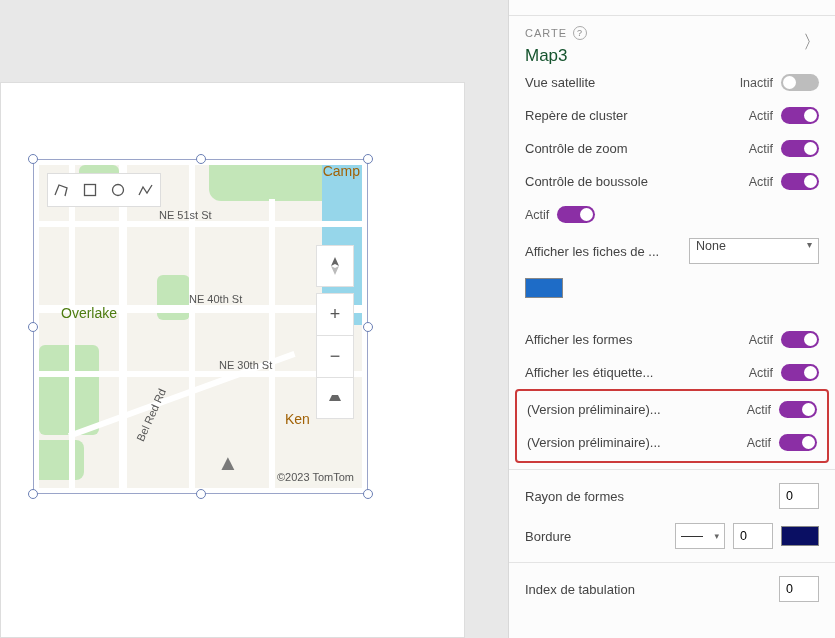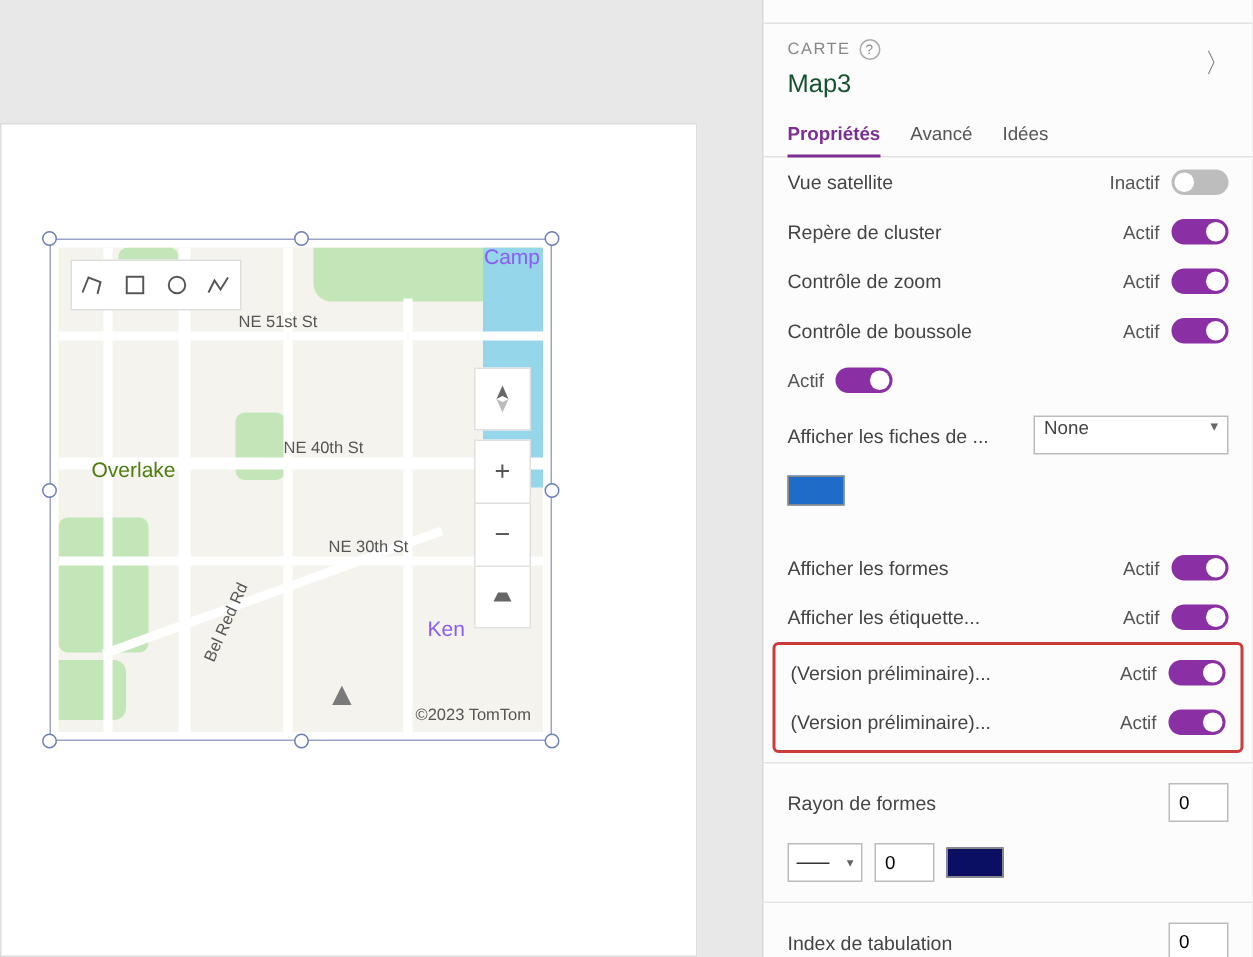--- a/index.html
+++ b/index.html
@@ -15,21 +15,21 @@
   .h-bl { left: -5px; bottom: -5px; } .h-br { right: -5px; bottom: -5px; }
   .h-tc { left: calc(50% - 5px); top: -5px; } .h-bc { left: calc(50% - 5px); bottom: -5px; }
   .h-ml { left: -5px; top: calc(50% - 5px); } .h-mr { right: -5px; top: calc(50% - 5px); }
   
   .map-visual { position: absolute; inset: 6px; background: #f5f3ed; overflow: hidden; }
   .map-bg { position: absolute; inset: 0; }
   .park { position: absolute; background: #c3e6b8; }
   .water { position: absolute; background: #96d6ea; }
   .road { position: absolute; background: #fff; }
   .road-label { position: absolute; font-size: 11px; color: #555; white-space: nowrap; }
-  .city-label { position: absolute; font-size: 14px; color: #8b5cf6; }
+  .city-label { position: absolute; font-size: 14px; color: #a16207; }
   .city-label.blue { color: #4d7c0f; }
   .attribution { position: absolute; right: 6px; bottom: 4px; font-size: 11px; color: #555; background: rgba(245,243,237,.7); padding: 1px 2px; }
   
   .map-toolbar { position: absolute; left: 8px; top: 8px; background: #fff; border: 1px solid #ddd; display: flex; gap: 0; height: 34px; }
   .map-tool { width: 28px; height: 32px; display: flex; align-items: center; justify-content: center; color: #555; font-size: 14px; border-right: 1px solid transparent; cursor: pointer; }
   .map-tool:last-child { border: none; }
   
   .map-controls { position: absolute; right: 8px; top: 80px; width: 38px; display: flex; flex-direction: column; }
   .map-ctl { width: 38px; height: 42px; background: #fff; border: 1px solid #e0e0e0; display: flex; align-items: center; justify-content: center; font-size: 18px; color: #555; cursor: pointer; margin-bottom: 6px; }
   .map-ctl.group-top { margin-bottom: 0; border-bottom: 0; }
@@ -178,25 +178,20 @@
   <div class="panel-top-border"></div>
   <div class="panel-head">
     <div class="panel-type">
       <span>CARTE</span>
       <span class="help-icon">?</span>
     </div>
     <div class="chevron-right">〉</div>
     <div class="panel-name">Map3</div>
   </div>
 
-  <div class="panel-tabs">
-    <div class="tab active">Propriétés</div>
-    <div class="tab">Avancé</div>
-    <div class="tab">Idées</div>
-  </div>
 
   <div class="props">
     <div class="prop-row">
       <span class="label">Vue satellite</span>
       <span class="ctrl">
           <span class="status-txt">Inactif</span>
           <span class="toggle off">
             <span class="knob"></span>
           </span>
         </span>
@@ -295,20 +290,21 @@
 
     <div class="section-sep"></div>
 
     <div class="prop-row">
       <span class="label">Rayon de formes</span>
       <span class="ctrl">
           <input class="num-input" value="0" style="">
         </span>
     </div>
     <div class="prop-row">
+      <span class="label">Bordure</span>
       <span class="ctrl">
         <span class="border-style-sel">
             <span class="border-sample"></span>
             <span class="caret">▾</span>
           </span>
         <input class="num-input" value="0" style="">
         <span class="color-swatch" style="background:#0a0f63"></span>
       </span>
     </div>
 

